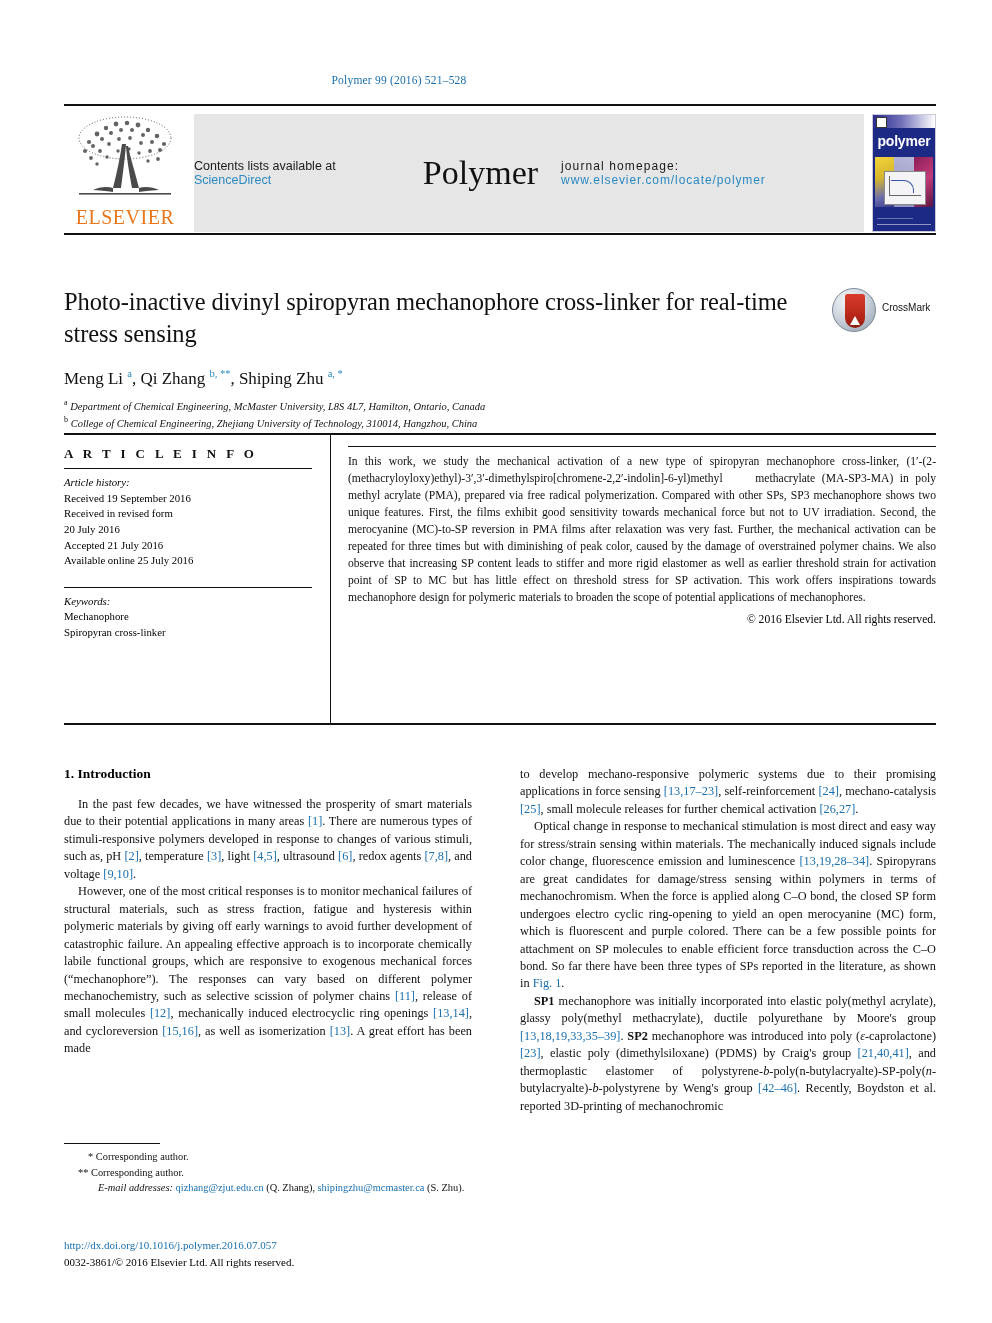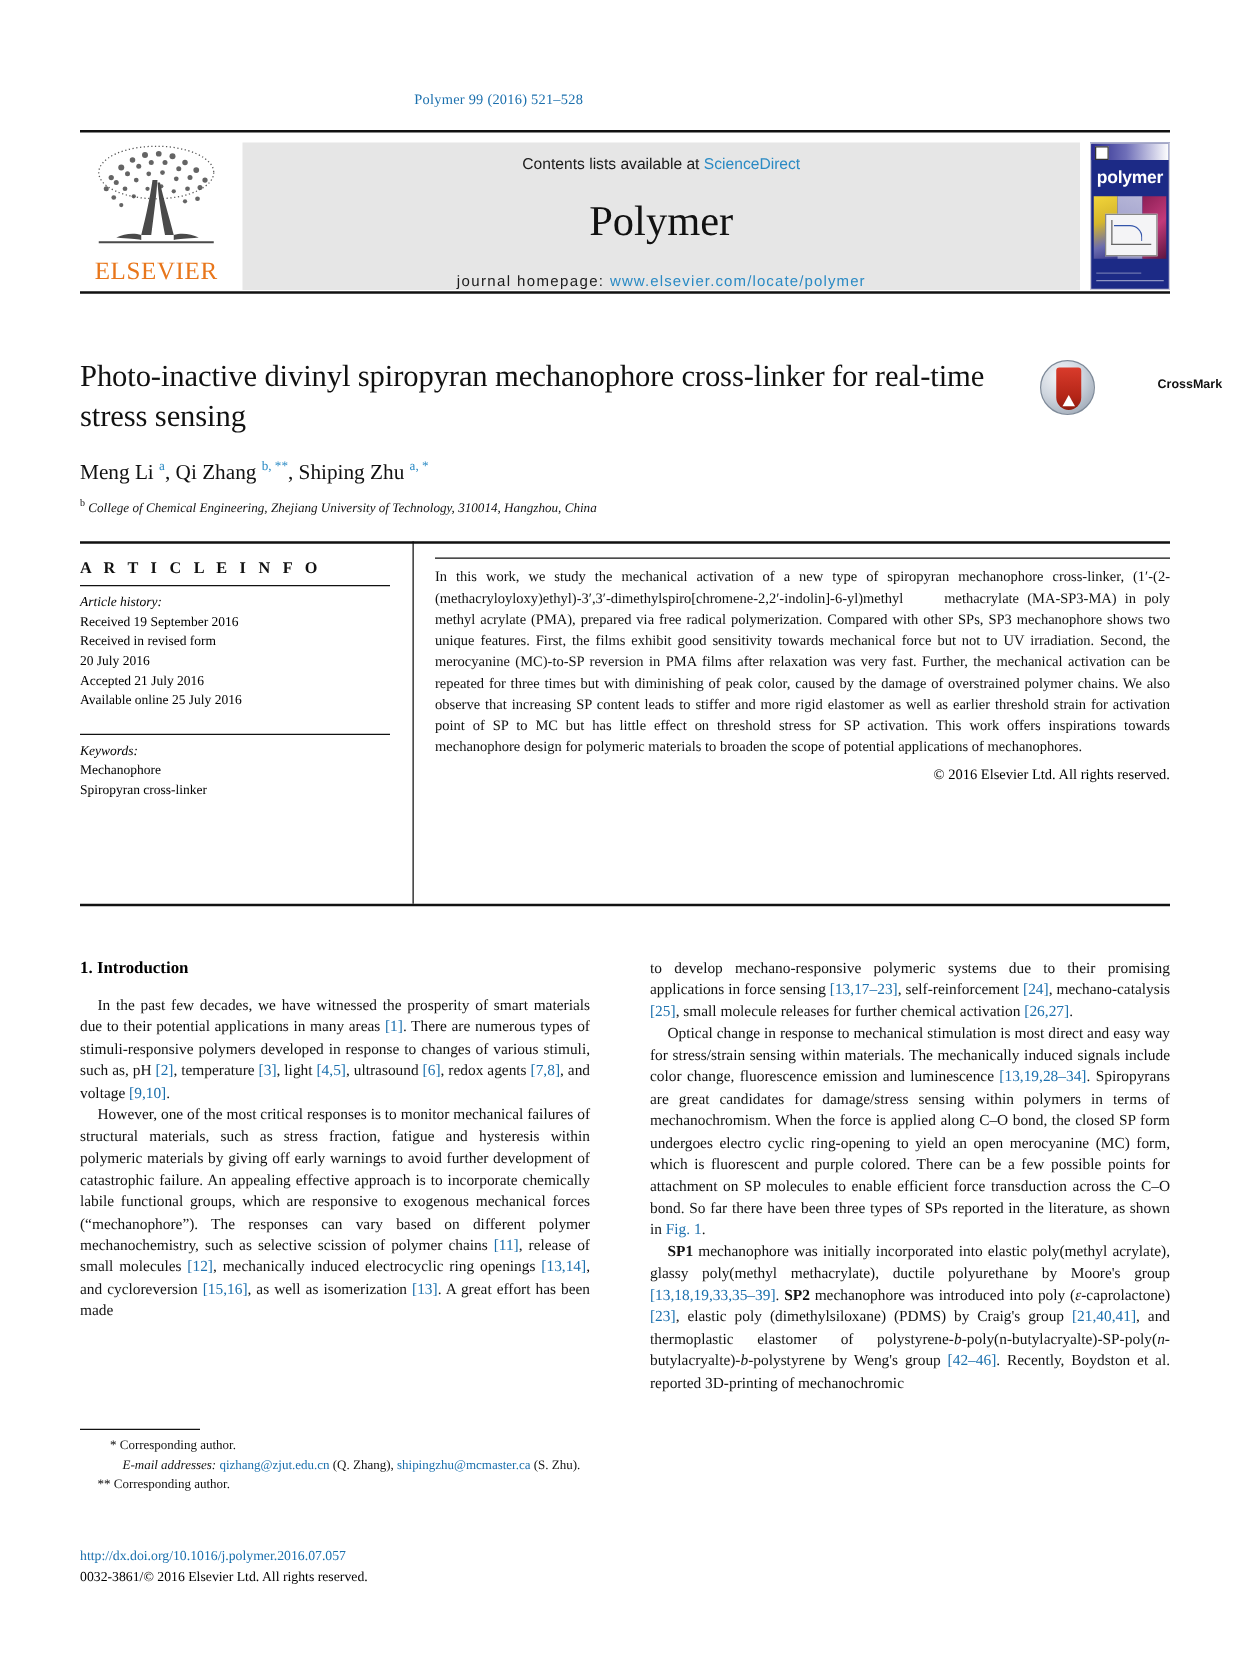--- a/index.html
+++ b/index.html
@@ -64,21 +64,20 @@
     line-height: 1;
     margin-top: 1px;
   }
   .journal-band {
     flex: 1 1 auto;
     background: #e6e6e6;
     margin-left: 8px;
     margin-right: 8px;
     height: 118px;
     display: flex;
-    flex-direction: column;
     align-items: center;
     justify-content: space-between;
     padding: 10px 0 10px 0;
     box-sizing: border-box;
     gap: 23px;
   }
   .contents-line {
     font-family: "Liberation Sans", sans-serif;
     font-size: 12.5px;
     color: #1a1a1a;
@@ -192,21 +191,21 @@
     border-radius: 3px 3px 12px 12px;
   }
   .cm-inner::after{
     content:""; position:absolute; left:5px; bottom:3px;
     border-left:5px solid transparent; border-right:5px solid transparent;
     border-bottom:9px solid #fff;
   }
   .cm-text {
     position:absolute; left:50px; top:14px;
     font-family:"Liberation Sans", sans-serif;
-    font-size:10px; font-weight:bold; color:#111;margin-left:44px;
+    font-size:10px; font-weight:normal; color:#111;
   }
   .authors {
     margin-top: 18px;
     font-family: "Liberation Serif", serif;
     font-size: 17px;
     color: #111;
   }
   .authors sup { color: #2a8ac4; font-size: 10.5px; }
   .affils {
     margin-top: 9px;
@@ -417,20 +416,21 @@
     <div class="crossmark">
       <div class="cm-badge">
         <div class="cm-inner"></div>
       </div>
       <div class="cm-text">CrossMark</div>
     </div>
 
     <div class="authors">Meng Li <sup>a</sup>, Qi Zhang <sup>b, **</sup>, Shiping Zhu <sup>a, *</sup></div>
 
     <div class="affils">
+      <div><sup>a</sup> <span>Department of Chemical Engineering, McMaster University, L8S 4L7, Hamilton, Ontario, Canada</span></div>
       <div><sup>b</sup> <span>College of Chemical Engineering, Zhejiang University of Technology, 310014, Hangzhou, China</span></div>
     </div>
   </div>
 
   <div class="info-rule-top"></div>
   <div class="colsep"></div>
 
   <div class="info-col">
     <div class="sec-head">A R T I C L E   I N F O</div>
     <div class="thin-rule"></div>
@@ -469,29 +469,29 @@
     <p class="body">Optical change in response to mechanical stimulation is most direct and easy way for stress/strain sensing within materials. The mechanically induced signals include color change, fluorescence emission and luminescence <span class="ref">[13,19,28–34]</span>. Spiropyrans are great candidates for damage/stress sensing within polymers in terms of mechanochromism. When the force is applied along C–O bond, the closed SP form undergoes electro cyclic ring-opening to yield an open merocyanine (MC) form, which is fluorescent and purple colored. There can be a few possible points for attachment on SP molecules to enable efficient force transduction across the C–O bond. So far there have been three types of SPs reported in the literature, as shown in <span class="ref">Fig. 1</span>.</p>
     <p class="body"><span class="bold">SP1</span> mechanophore was initially incorporated into elastic poly(methyl acrylate), glassy poly(methyl methacrylate), ductile polyurethane by Moore's group <span class="ref">[13,18,19,33,35–39]</span>. <span class="bold">SP2</span> mechanophore was introduced into poly (<span class="ital">ε</span>-caprolactone) <span class="ref">[23]</span>, elastic poly (dimethylsiloxane) (PDMS) by Craig's group <span class="ref">[21,40,41]</span>, and thermoplastic elastomer of polystyrene-<span class="ital">b</span>-poly(n-butylacryalte)-SP-poly(<span class="ital">n</span>-butylacryalte)-<span class="ital">b</span>-polystyrene by Weng's group <span class="ref">[42–46]</span>. Recently, Boydston et al. reported 3D-printing of mechanochromic</p>
   </div>
 
   <div class="footnotes">
     <div class="fn-rule"></div>
     <div class="fn">
       <span style="padding-left:24px">* Corresponding author.</span>
     </div>
     <div class="fn">
+      <span style="padding-left:14px">** Corresponding author.</span>
+    </div>
+    <div class="fn">
       <span style="padding-left:34px" class="lbl">E-mail addresses:</span>
       <span class="link">qizhang@zjut.edu.cn</span>
       <span>(Q. Zhang)</span>,
       <span class="link">shipingzhu@mcmaster.ca</span>
       <span>(S. Zhu).</span>
     </div>
-    <div class="fn">
-      <span style="padding-left:14px">** Corresponding author.</span>
-    </div>
   </div>
 
   <div class="doi-block">
     <div class="doi">http://dx.doi.org/10.1016/j.polymer.2016.07.057</div>
     <div>0032-3861/© 2016 Elsevier Ltd. All rights reserved.</div>
   </div>
 
 </div>
 
 </body></html>

